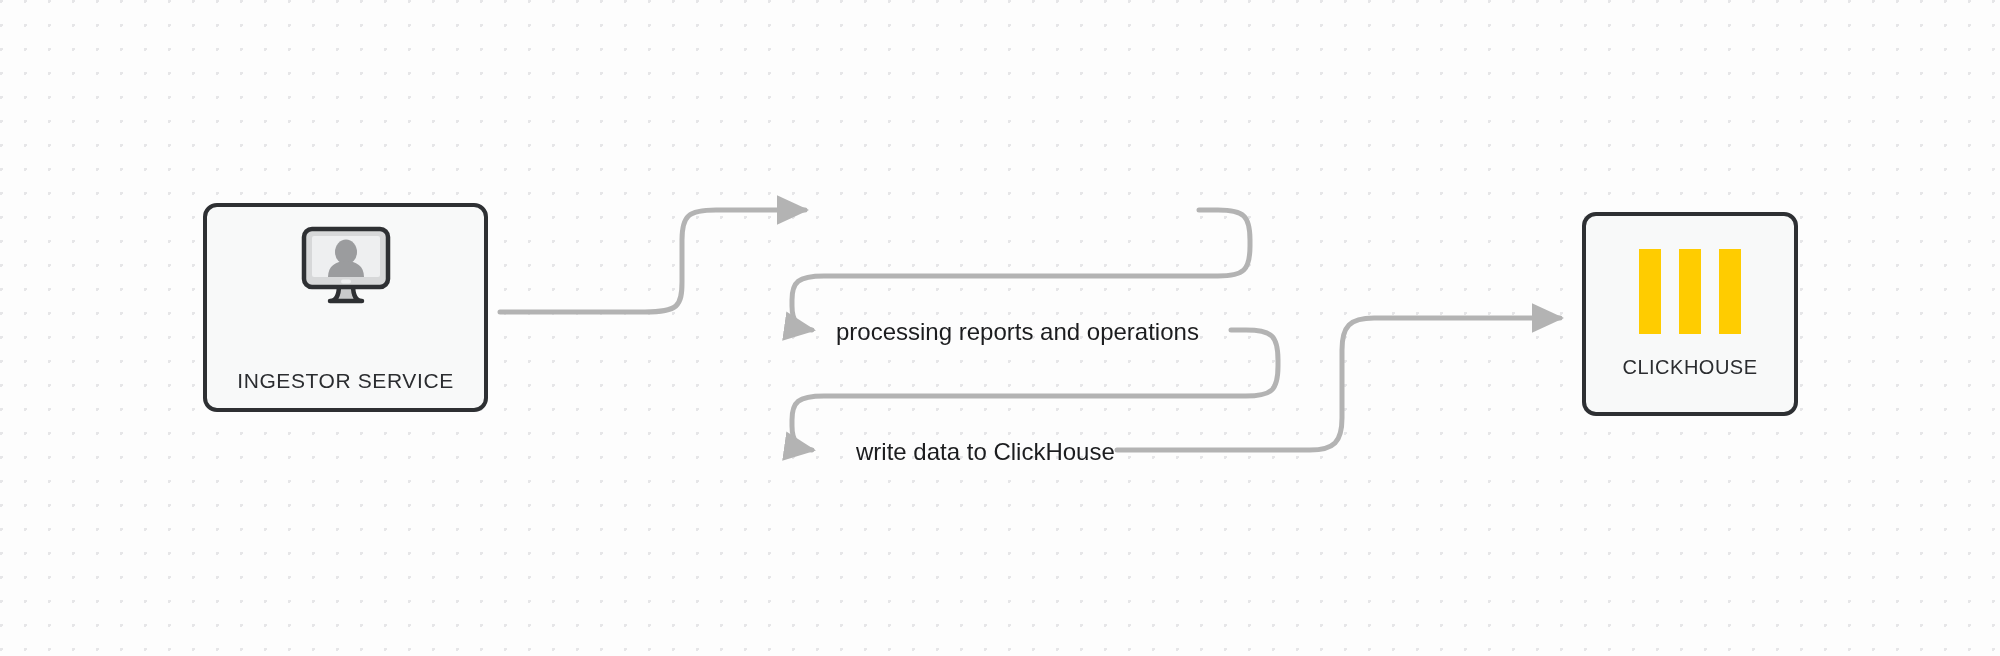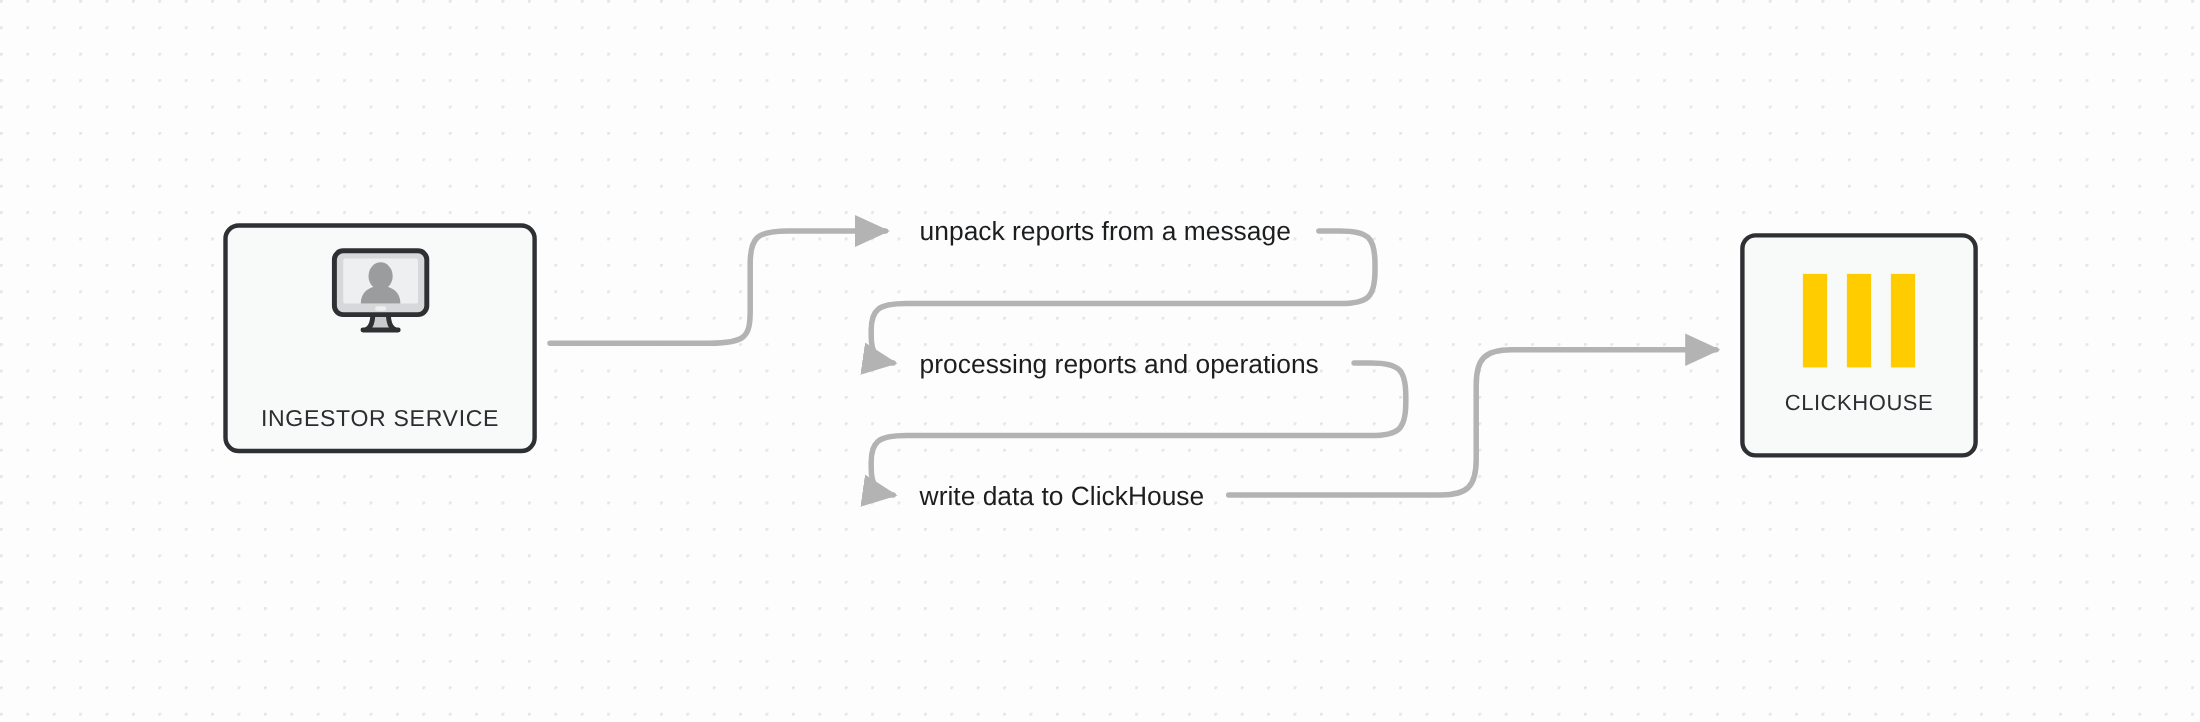--- a/index.html
+++ b/index.html
@@ -76,21 +76,21 @@
   }
   .edge-label {
     position: absolute;
     font-size: 24px;
     color: #1c1d1f;
     white-space: nowrap;
     line-height: 1;
   }
   #edge-label-0 { left: 836px; top: 199px; }
   #edge-label-1 { left: 836px; top: 320px; text-align: right; }
-  #edge-label-2 { left: 836px; top: 440px; }
+  #edge-label-2 { left: 856px; top: 440px; }
 </style>
 </head>
 <body>
 
 <div id="canvas">
 
   <svg id="wires" viewBox="0 0 2000 656" xmlns="http://www.w3.org/2000/svg">
     <defs>
       <marker id="arrowhead" markerWidth="7" markerHeight="7" refX="5.6" refY="3.5" orient="auto" markerUnits="strokeWidth">
         <path d="M0,0.55 L6.4,3.5 L0,6.45 z" fill="#b3b3b3"></path>
@@ -131,17 +131,16 @@
 
   <div class="node" id="node-clickhouse">
     <span class="ch-bars">
       <span class="ch-bar" style="background:#FFCC00"></span>
       <span class="ch-bar" style="background:#FFCC00"></span>
       <span class="ch-bar" style="background:#FFCC00"></span>
     </span>
     <span class="node-label" id="clickhouse-label">CLICKHOUSE</span>
   </div>
 
-  <span class="edge-label" id="edge-label-0">unpack reports from a message</span>
   <span class="edge-label" id="edge-label-1">processing reports and operations</span>
   <span class="edge-label" id="edge-label-2">write data to ClickHouse</span>
 
 </div>
 
 </body></html>

